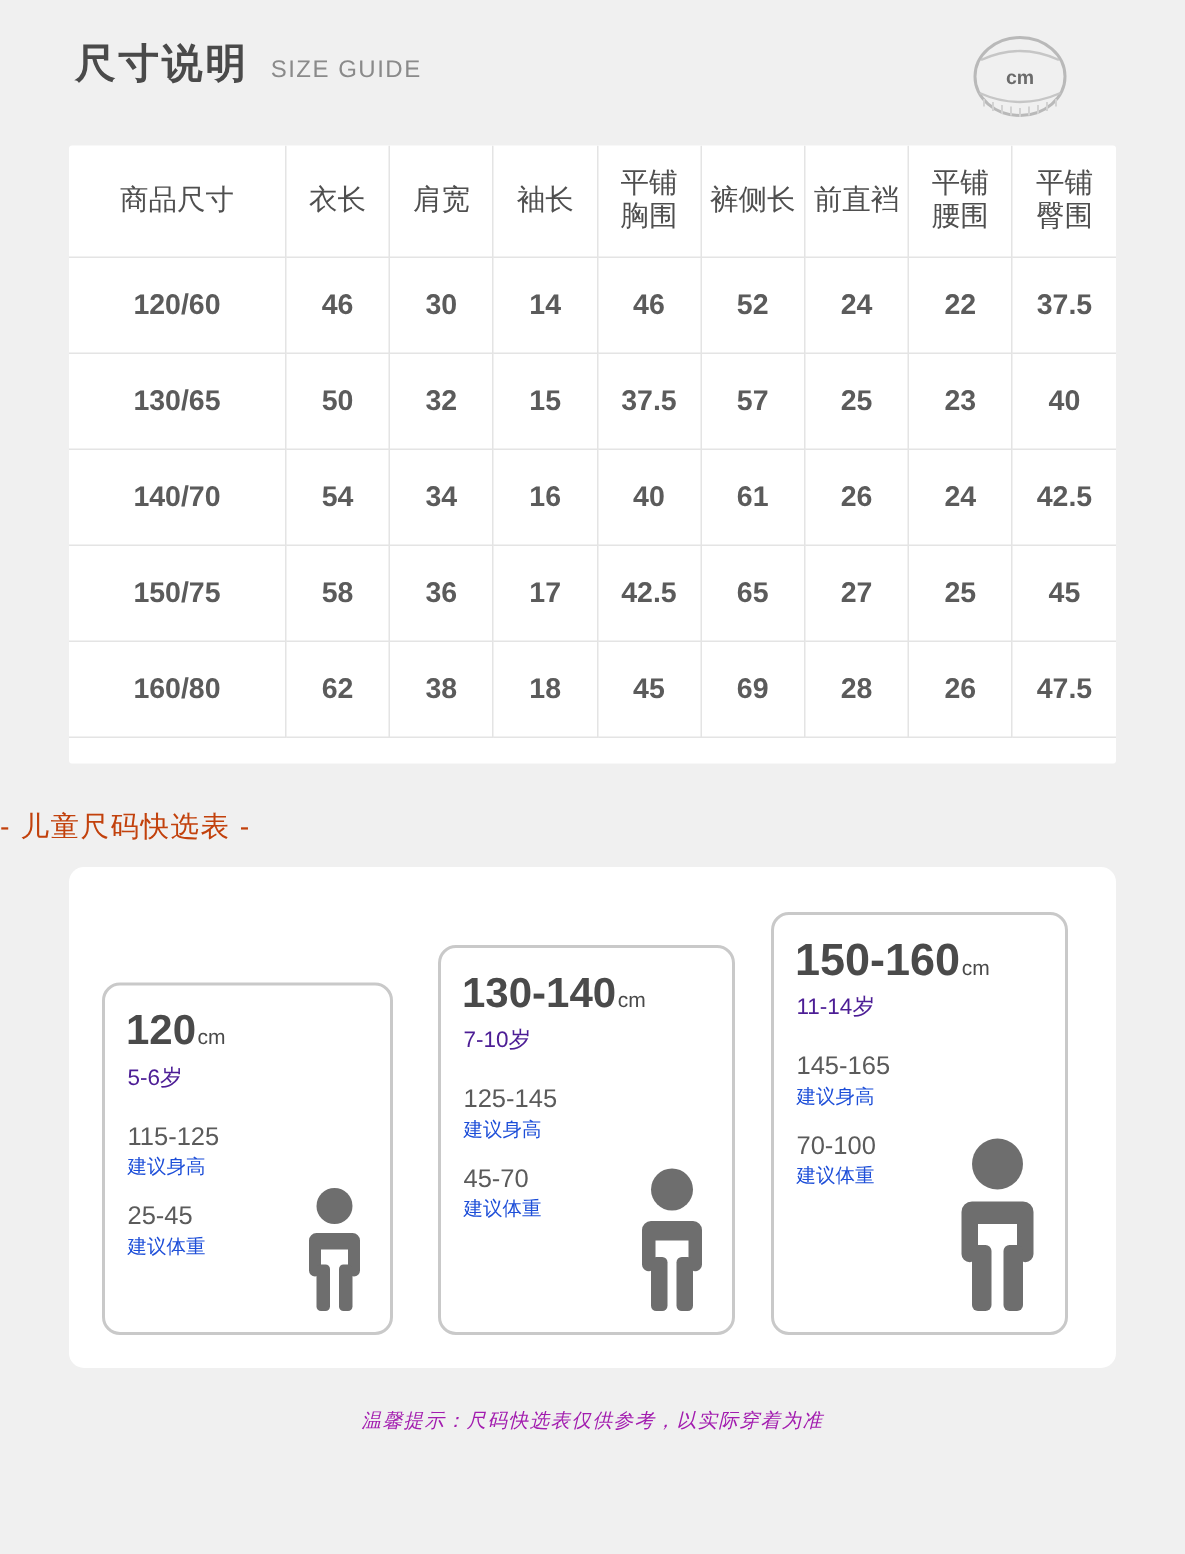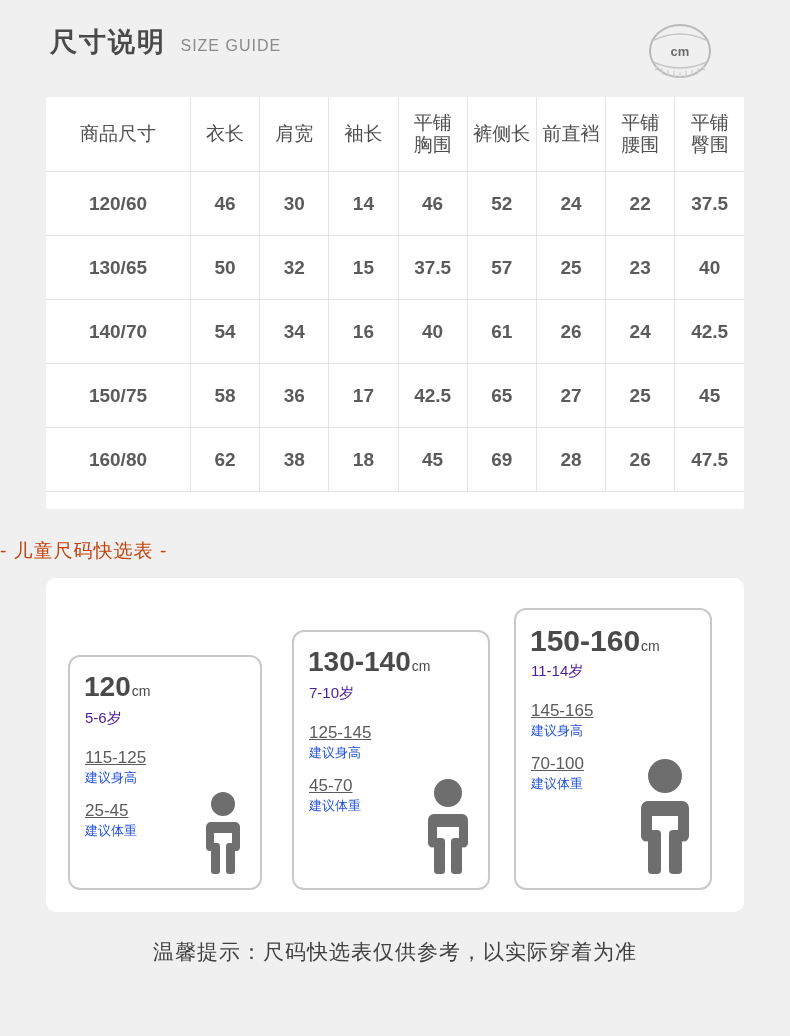--- a/index.html
+++ b/index.html
@@ -156,21 +156,20 @@
     color: #4c1d95;
   }
   .stat {
     position: absolute;
     left: 15px;
   }
   .stat .val {
     font-size: 17px;
     color: #5b5b5b;
     line-height: 1.3;
-    text-decoration: underline;
   }
   .stat .lbl {
     font-size: 13px;
     color: #1d4ed8;
     line-height: 1.4;
   }
   .stat-h { top: 90px; }
   .stat-w { top: 143px; }
 
   
@@ -181,23 +180,24 @@
   }
   .figure svg { display: block; }
 
   
   .footer-note {
     position: absolute;
     top: 938px;
     left: 0;
     width: 790px;
     text-align: center;
-    font-size: 21px;
-    color: #404040;
+    font-size: 13px;
+    color: #a21caf;
     letter-spacing: 1px;
+    font-style: italic;
   }
 </style>
 </head>
 <body>
 
 <div class="header">
   <span class="title-cn">尺寸说明</span>
   <span class="title-en">SIZE GUIDE</span>
 
   <div class="cm-badge">

